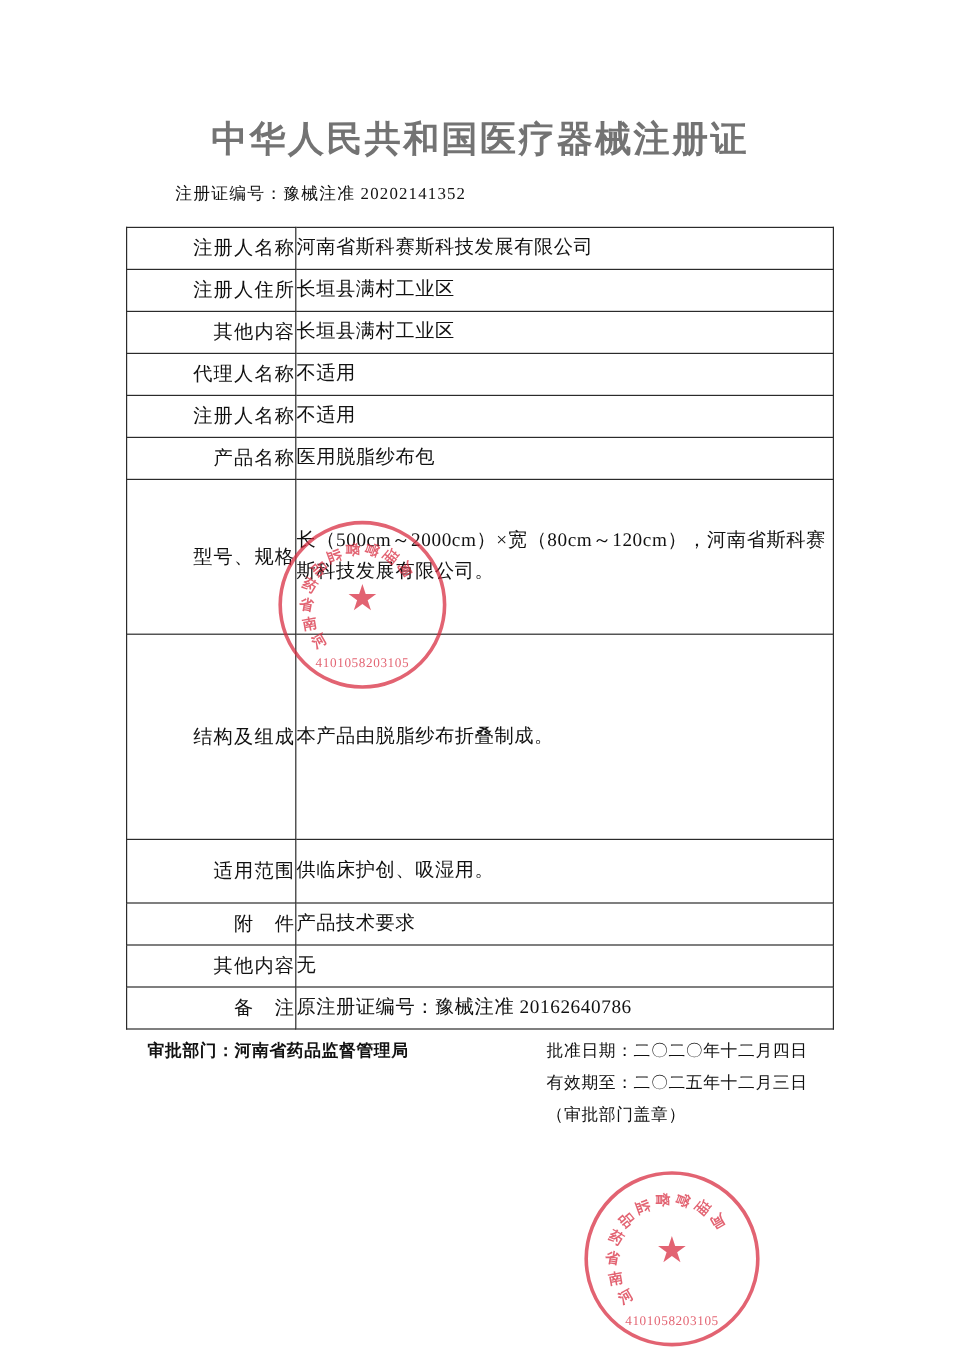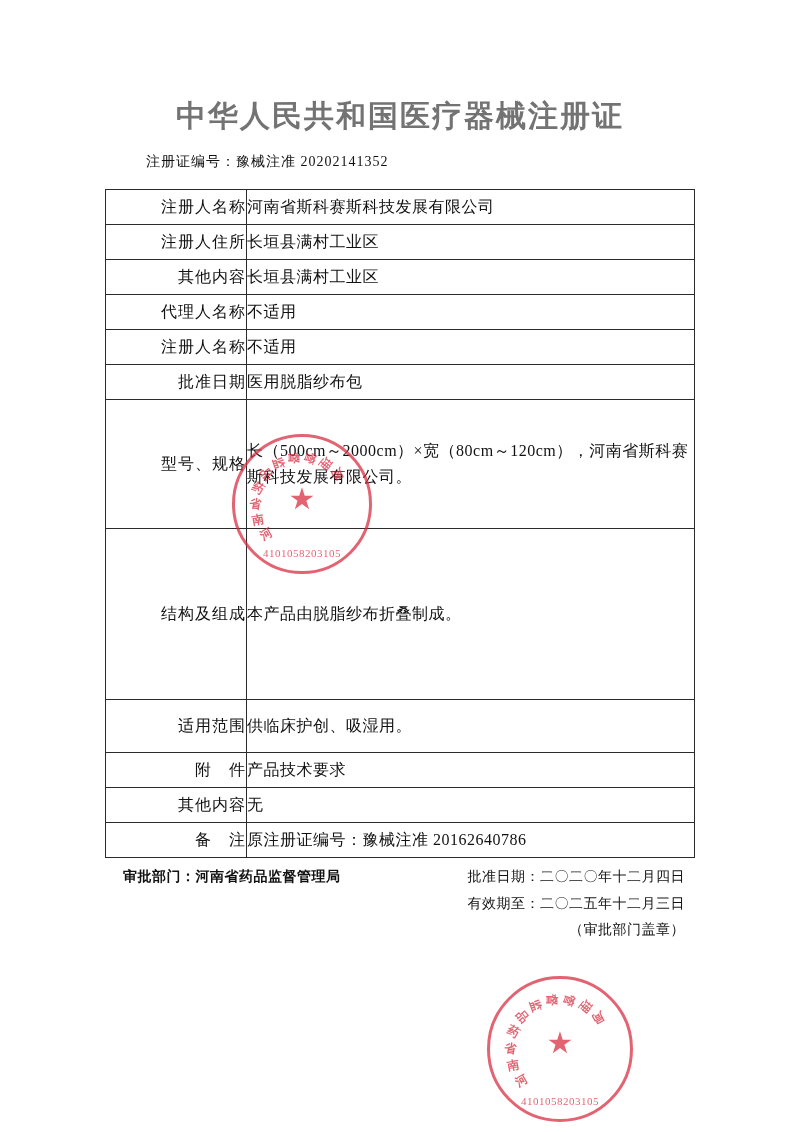--- a/index.html
+++ b/index.html
@@ -87,23 +87,23 @@
   }
   .footer-left {
     position: absolute;
     left: 18px;
     top: 0;
     letter-spacing: 0.5px;
     font-weight: bold;
   }
   .footer-right {
     position: absolute;
-    right: 10px;
+    right: 22px;
     top: 0;
-    text-align: right;
+    text-align: left;
     letter-spacing: 0.5px;
   }
   .footer-right div { white-space: nowrap; }
   .seal-note { letter-spacing: 0.5px; }
 
   
   .seal {
     position: absolute;
     border-radius: 50%;
     border: 3px solid #d8283c;
@@ -180,21 +180,21 @@
       </tr>
       <tr class="row-h-normal">
         <td class="label">代理人名称</td>
         <td class="value">不适用</td>
       </tr>
       <tr class="row-h-normal">
         <td class="label">注册人名称</td>
         <td class="value">不适用</td>
       </tr>
       <tr class="row-h-normal">
-        <td class="label">批准日期</td>
+        <td class="label">产品名称</td>
         <td class="value">医用脱脂纱布包</td>
       </tr>
       <tr class="row-spec">
         <td class="label">型号、规格</td>
         <td class="value value-mono">长（500cm～2000cm）×宽（80cm～120cm），河南省斯科赛斯科技发展有限公司。</td>
       </tr>
       <tr class="row-struct">
         <td class="label">结构及组成</td>
         <td class="value">本产品由脱脂纱布折叠制成。</td>
       </tr>

